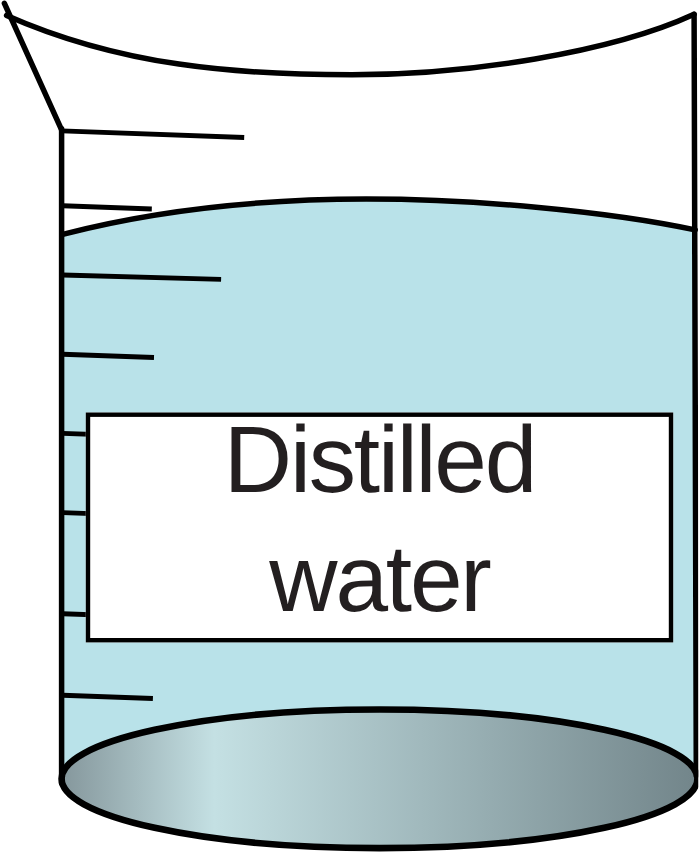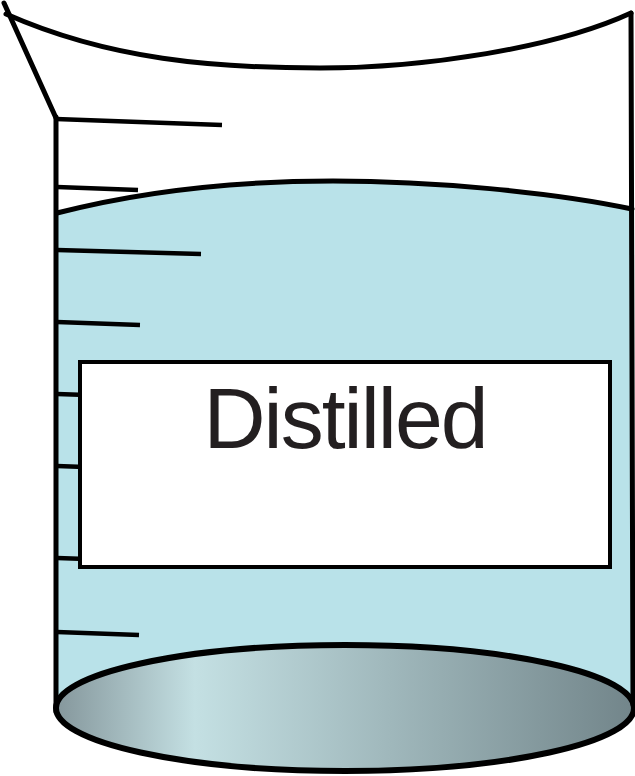--- a/index.html
+++ b/index.html
@@ -31,30 +31,30 @@
   }
   .tick {
     fill: none;
     stroke: #000000;
     stroke-width: 4.5;
     stroke-linecap: butt;
   }
   .label-box {
     position: absolute;
     left: 78px;
-    top: 360px;
+    top: 375px;
     width: 534px;
     height: 209px;
     box-sizing: border-box;
     background: #ffffff;
     border: 4px solid #000000;
     display: flex;
     flex-direction: column;
     align-items: center;
-    justify-content: flex-start;
+    justify-content: flex-end;
     text-align: center;
   }
   .label-line {
     font-size: 86px;
     line-height: 108px;
     letter-spacing: -2px;
     color: #231f20;
     white-space: nowrap;
   }
 </style>
@@ -93,15 +93,16 @@
     <path class="tick" d="M 57,250 L 201,254"></path>
     <path class="tick" d="M 57,322 L 140,325"></path>
     <path class="tick" d="M 57,394 L 145,397"></path>
     <path class="tick" d="M 57,466 L 140,469"></path>
     <path class="tick" d="M 57,558 L 145,561"></path>
     <path class="tick" d="M 57,632 L 139,635"></path>
   </svg>
 
   <div class="label-box">
     <div class="label-line">Distilled</div>
+    <div class="label-line">water</div>
   </div>
 
 </div>
 
 </body></html>

